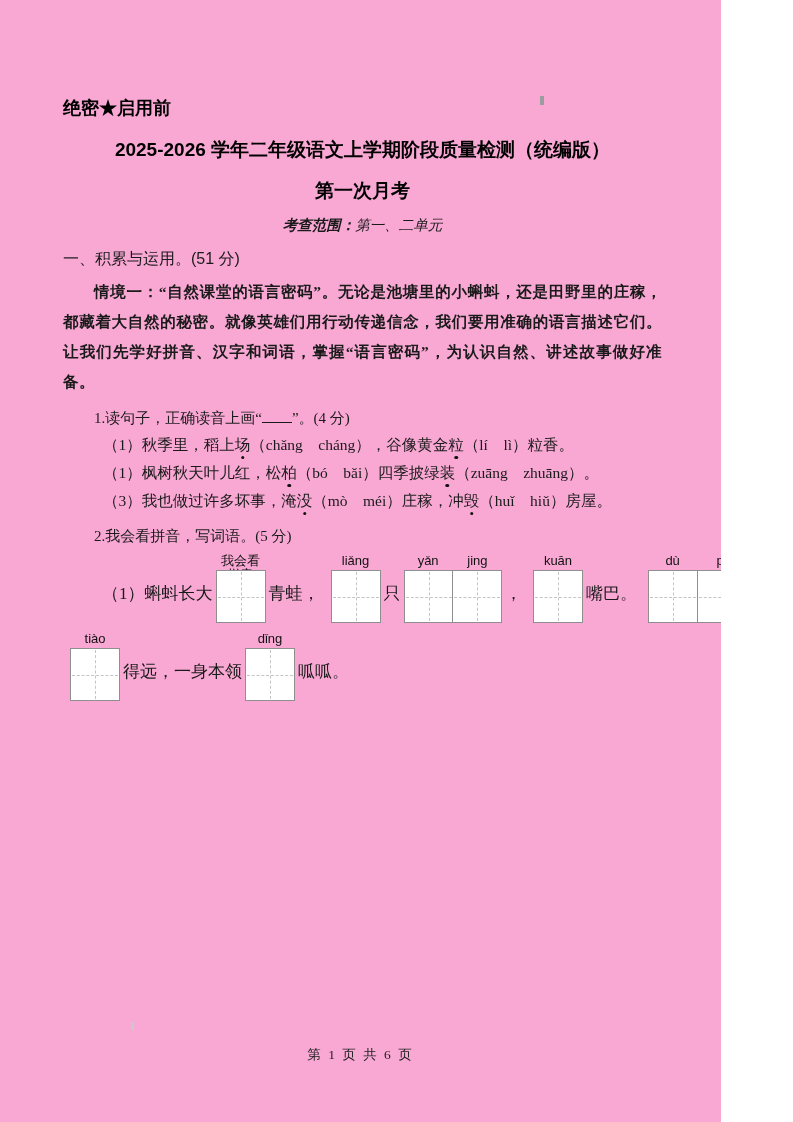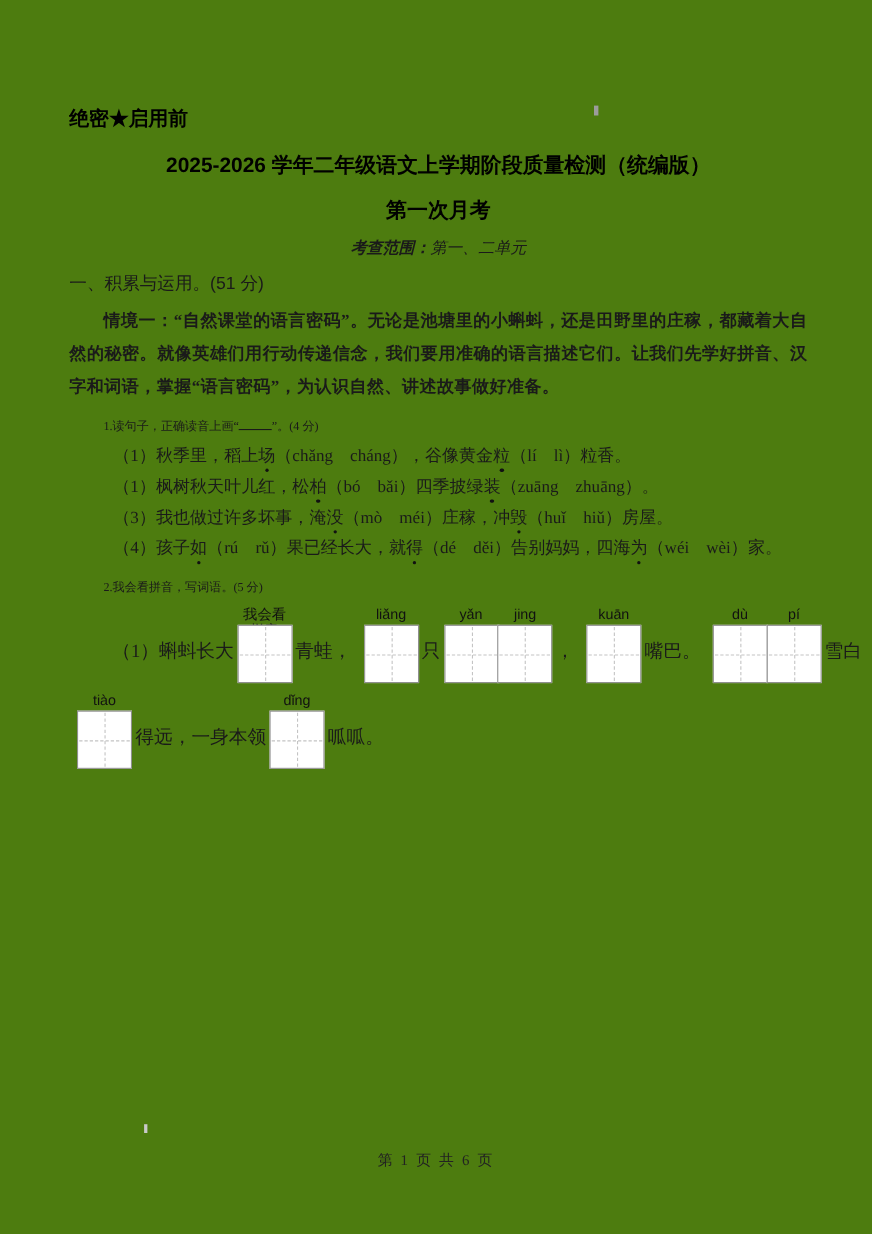--- a/index.html
+++ b/index.html
@@ -1,18 +1,18 @@
 <!DOCTYPE html>
 <html><head>
 <meta charset="utf-8">
 <style>
   * { margin: 0; padding: 0; box-sizing: border-box; }
   html, body { background: #ffffff; }
   body { width: 793px; height: 1122px; font-family: "Liberation Serif", serif; color: #1a1a1a; }
-  .page { position: relative; width: 793px; height: 1122px; background: #4d7c0f; padding: 96px 59px 0 63px; overflow: hidden; }
+  .page { position: relative; width: 721px; height: 1122px; background: #f9a8d4; padding: 96px 59px 0 63px; overflow: hidden; }
 
   .artifact-top { position: absolute; left: 540px; top: 96px; width: 4px; height: 9px; background: #9c9c9c; }
   .artifact-bottom { position: absolute; left: 131px; top: 1022px; width: 3px; height: 8px; background: #c9c9c9; }
 
   .classified { font-family: "Liberation Sans", sans-serif; font-weight: bold; font-size: 18px; color: #000; }
 
   .title { text-align: center; font-family: "Liberation Sans", sans-serif; font-weight: bold; font-size: 19px; margin-top: 17px; color: #000; }
   .subtitle { text-align: center; font-family: "Liberation Sans", sans-serif; font-weight: bold; font-size: 19px; margin-top: 15px; color: #000; }
   .scope { text-align: center; font-size: 14.5px; margin-top: 12px; }
   .scope-label { font-weight: bold; font-style: italic; }
@@ -20,21 +20,21 @@
 
   .notice-box { margin-top: 10px; border-left: 2px solid #6a6a6a; border-right: 2px solid #6a6a6a; border-top: 2px dashed #8a8a8a; border-bottom: 2px dashed #8a8a8a; padding: 5px 10px 7px 8px; }
   .notice-heading { font-family: "Liberation Sans", sans-serif; font-weight: bold; font-size: 15px; line-height: 25px; }
   .notice-item { font-size: 15px; line-height: 25.5px; text-indent: 2em; text-align: justify; }
 
   .intro { margin-top: 10px; font-weight: bold; font-size: 16px; line-height: 30px; text-indent: 2em; text-align: justify; letter-spacing: 0.5px; }
 
   .sec-heading { margin-top: 12px; font-family: "Liberation Sans", sans-serif; font-weight: normal; font-size: 16px; line-height: 24px; }
   .scenario { margin-top: 6px; font-weight: bold; font-size: 15.5px; line-height: 30px; text-indent: 2em; text-align: justify; letter-spacing: 0.4px; }
 
-  .q-stem { margin-top: 8px; font-size: 11px; line-height: 26px; padding-left: 31px; }
+  .q-stem { margin-top: 8px; font-size: 15px; line-height: 26px; padding-left: 31px; }
   .blank { display: inline-block; width: 30px; height: 13px; border-bottom: 1.5px solid #1a1a1a; }
   .q1-item { font-size: 15.5px; line-height: 28px; padding-left: 40px; white-space: nowrap; }
   .dotted { position: relative; }
   .dotted::after { content: ""; position: absolute; left: 50%; bottom: -6px; transform: translateX(-50%); width: 3.5px; height: 3.5px; border-radius: 50%; background: #111; }
 
   .write-line { display: flex; align-items: flex-start; margin-top: 5px; }
   .write-line.l1 { padding-left: 37px; }
   .write-line.l2 { margin-top: 9px; padding-left: 6px; }
   .wtext { font-size: 17px; margin: 28px 2px 0 2px; white-space: nowrap; }
   .tzg { display: inline-flex; flex-direction: column; margin: 0 1px; }
@@ -71,21 +71,20 @@
   <p class="scenario">情境一：“自然课堂的语言密码”。无论是池塘里的小蝌蚪，还是田野里的庄稼，都藏着大自然的秘密。就像英雄们用行动传递信念，我们要用准确的语言描述它们。让我们先学好拼音、汉字和词语，掌握“语言密码”，为认识自然、讲述故事做好准备。</p>
 
   <p class="q-stem"><span>1.读句子，正确读音上画“</span><span class="blank"></span><span>”。(4 分)</span></p>
 
   <p class="q1-item"><span>（1）秋季里，稻上</span><span class="dotted">场</span><span>（chǎng cháng），谷像黄金</span><span class="dotted">粒</span><span>（lí lì）粒香。</span></p>
 
   <p class="q1-item"><span>（1）枫树秋天叶儿红，松</span><span class="dotted">柏</span><span>（bó bǎi）四季披绿</span><span class="dotted">装</span><span>（zuāng zhuāng）。</span></p>
 
   <p class="q1-item"><span>（3）我也做过许多坏事，淹</span><span class="dotted">没</span><span>（mò méi）庄稼，冲</span><span class="dotted">毁</span><span>（huǐ hiǔ）房屋。</span></p>
 
-  <p class="q1-item"><span>（4）孩子</span><span class="dotted">如</span><span>（rú rǔ）果已经长大，就</span><span class="dotted">得</span><span>（dé děi）告别妈妈，四海</span><span class="dotted">为</span><span>（wéi wèi）家。</span></p>
 
   <p class="q-stem">2.我会看拼音，写词语。(5 分)</p>
 
   <div class="write-line l1">
     <span class="wtext">（1）蝌蚪长大</span>
     <div class="tzg">
       <div class="pys">
           <span class="py">我会看拼音</span>
         </div>
       <div class="cells">

